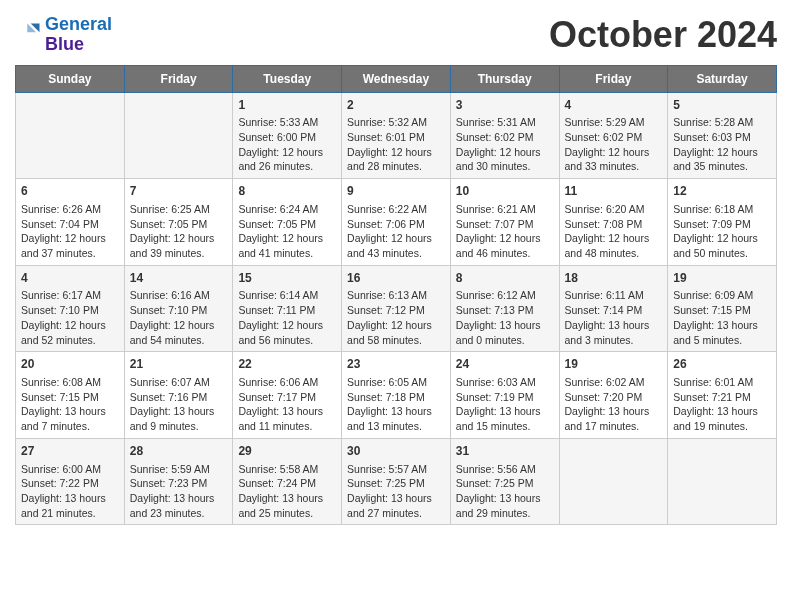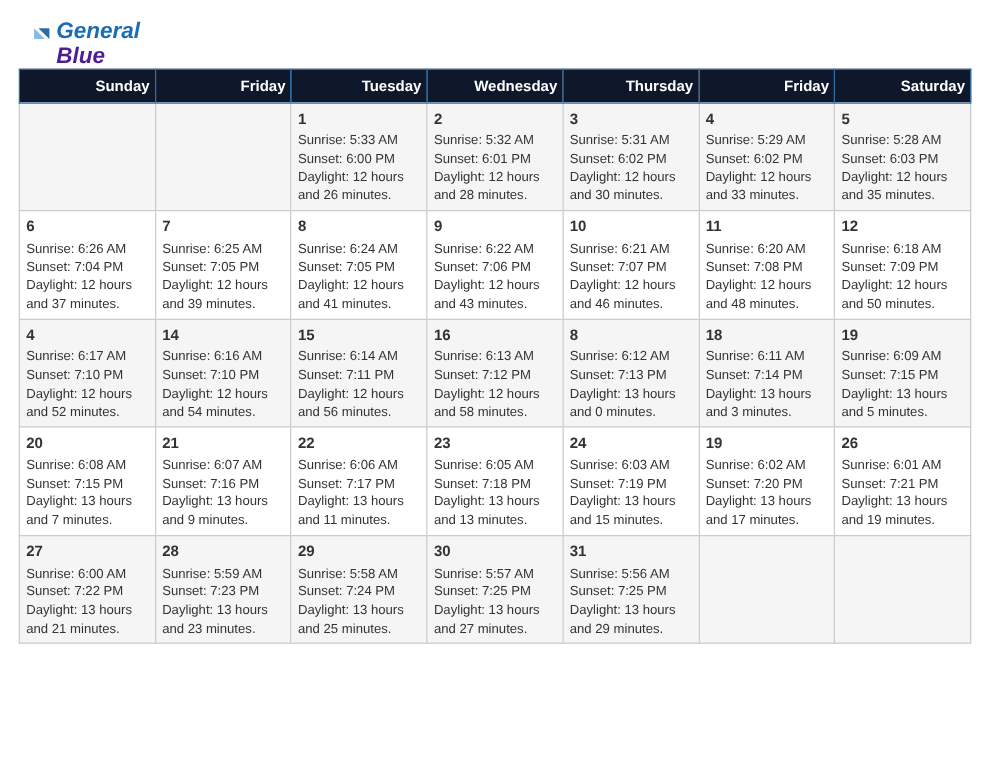--- a/index.html
+++ b/index.html
@@ -7,21 +7,21 @@
       font-family: Arial, sans-serif;
       background: #fff;
       width: 792px;
       min-height: 612px;
       padding: 15px;
     }
     .header {
       display: flex;
       align-items: flex-start;
       justify-content: space-between;
-      font-style: italic;
+      margin-bottom: 10px;
     }
     .logo {
       display: flex;
       align-items: center;
       gap: 2px;
     }
     .logo-text {
       font-size: 18px;
       font-weight: bold;
       color: #333;
@@ -47,24 +47,24 @@
     .subtitle {
       font-size: 16px;
       color: #333;
     }
     table {
       width: 100%;
       border-collapse: collapse;
       font-size: 11px;
     }
     thead tr th {
-      background-color: #0f172a;
+      background-color: #737373;
       color: #fff;
       padding: 6px 4px;
-      text-align: right;
+      text-align: center;
       font-size: 12px;
       font-weight: bold;
       border: 1px solid #2e6da4;
     }
     tbody tr td {
       border: 1px solid #ccc;
       padding: 4px 5px;
       vertical-align: top;
       min-height: 70px;
       height: 80px;
@@ -101,20 +101,21 @@
         <polygon points="14,4 24,14 14,14" fill="#5b9bd5" opacity="0.7"></polygon>
       </svg>
     </div>
     <div>
       <div class="logo-text">
         <span>General</span><br><span style="color:#4c1d95">Blue</span>
       </div>
     </div>
   </div>
   <div class="title-area">
+    <div class="main-title">October 2024</div>
   </div>
 </div>
 
 <table>
   <thead>
     <tr>
     <th>Sunday</th>
         <th>Friday</th>
         <th>Tuesday</th>
         <th>Wednesday</th>

